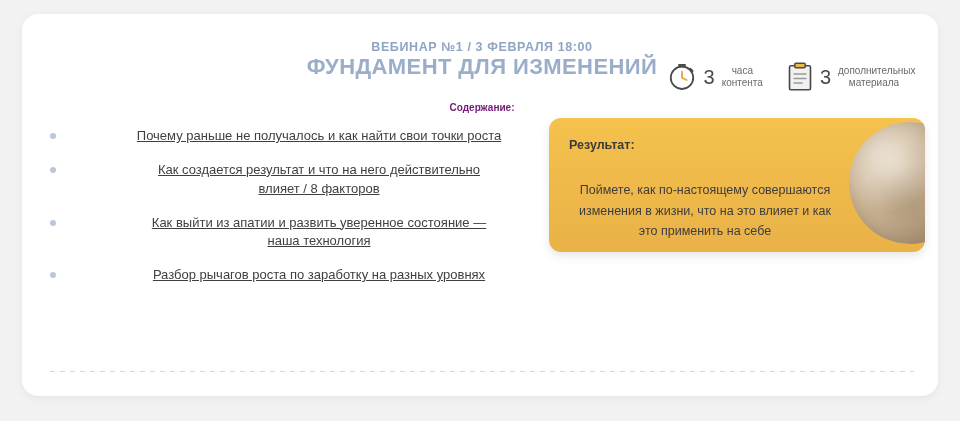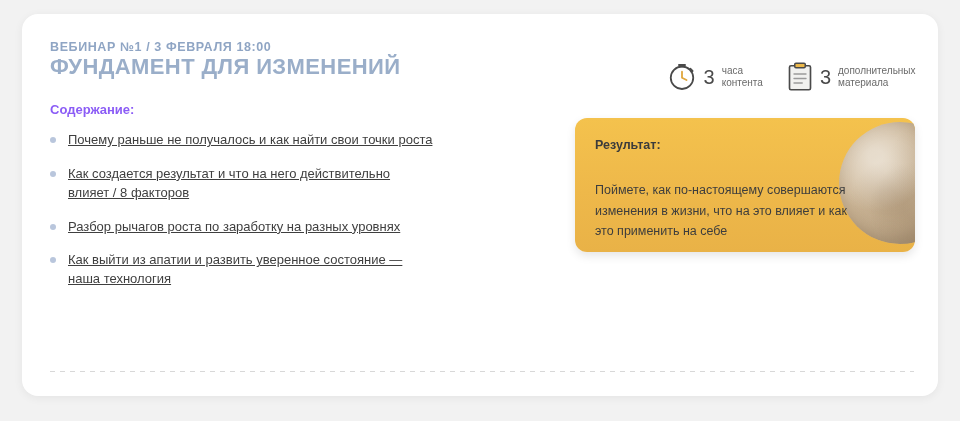--- a/index.html
+++ b/index.html
@@ -24,20 +24,21 @@
   .card {
     position: absolute;
     left: 22px;
     top: 14px;
     width: 916px;
     height: 382px;
     background: #ffffff;
     border-radius: 16px;
     box-shadow: 0 2px 10px rgba(0,0,0,0.06);
     overflow: hidden;
+    text-align: center;
   }
 
   .inner {
     position: absolute;
     left: 28px;
     top: 26px;
     right: 24px;
     bottom: 16px;
   }
 
@@ -52,23 +53,23 @@
   .title {
     font-size: 22px;
     font-weight: bold;
     letter-spacing: 0.4px;
     color: #9aaec9;
     text-transform: uppercase;
   }
 
   .subhead {
     margin-top: 22px;
-    font-size: 13px;
-    font-weight: bold;
-    color: #8b5cf6;
+    font-size: 10px;
+    font-weight: bold;
+    color: #701a75;
   }
 
   .bullets {
     margin: 14px 0 0 0;
     padding: 0;
     list-style: none;
     width: 520px;
   }
   .bullets li {
     position: relative;
@@ -114,23 +115,23 @@
     color: #6a6a6a;
     max-width: 72px;
   }
 
   .icon-clock { width: 30px; height: 30px; display:block; }
   .icon-clipboard { width: 26px; height: 30px; display:block; }
 
   
   .result {
     position: absolute;
-    right: 23px;
+    right: 13px;
     top: 104px;
-    width: 340px;
+    width: 376px;
     height: 134px;
     border-radius: 12px;
     background: linear-gradient(180deg, #f4c24d 0%, #eeb84a 55%, #e9b247 100%);
     box-shadow: 0 4px 10px rgba(0,0,0,0.10);
     overflow: hidden;
   }
   .result-title {
     position: absolute;
     left: 20px;
     top: 20px;
@@ -188,25 +189,25 @@
         <li>
           <span class="dot"></span>
           <span>Почему раньше не получалось и как найти свои точки роста</span>
         </li>
         <li>
           <span class="dot"></span>
           <span>Как создается результат и что на него действительно<br>влияет / 8 факторов</span>
         </li>
         <li>
           <span class="dot"></span>
+          <span>Как выйти из апатии и развить уверенное состояние —<br>наша технология</span>
+        </li>
+        <li>
+          <span class="dot"></span>
           <span>Разбор рычагов роста по заработку на разных уровнях</span>
-        </li>
-        <li>
-          <span class="dot"></span>
-          <span>Как выйти из апатии и развить уверенное состояние —<br>наша технология</span>
         </li>
       </ul>
 
       <div class="divider"></div>
     </div>
 
     <div class="meta">
       <div class="meta-item">
         <span>
           <svg class="icon-clock" viewBox="0 0 40 40" xmlns="http://www.w3.org/2000/svg">

